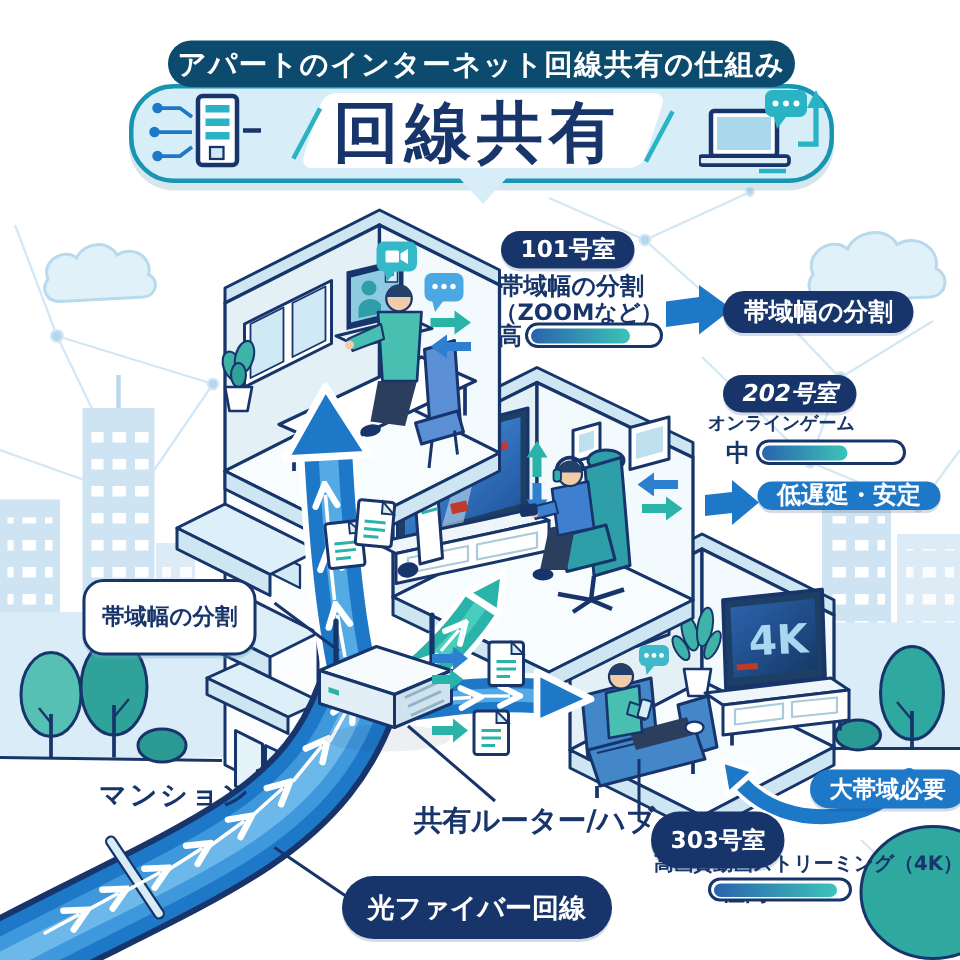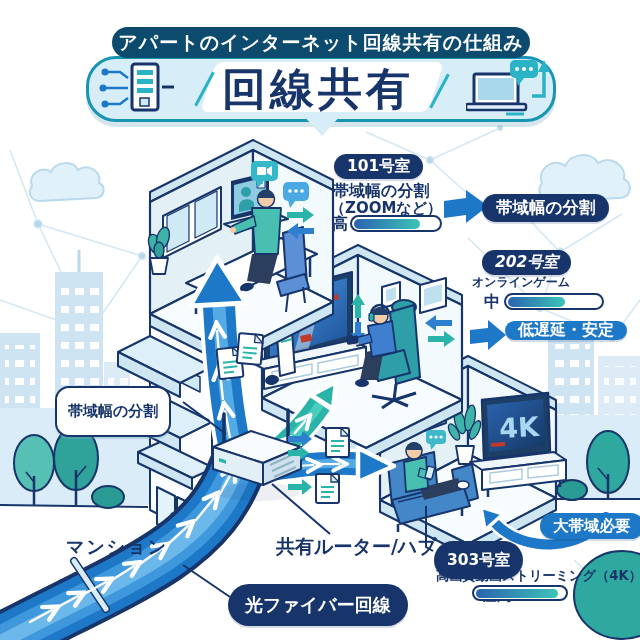--- a/index.html
+++ b/index.html
@@ -516,16 +516,16 @@
 
 <div class="abs pill" style="left:434px;top:541px;height:38px;padding:0 13px;font-size:15.5px;">303号室</div>
 <div class="abs lbl" style="left:436px;top:567px;font-size:13.2px;">高画質動画ストリーミング（4K）</div>
 <div class="abs lbl" style="left:449px;top:585px;font-size:15.5px;margin-left:32px;">極高</div>
 <div class="abs bar" style="left:472px;top:585px;width:96px;height:16px;">
   <div class="fill" style="width: 93%;"></div>
 </div>
 <div class="abs pill blue" style="left:540px;top:513px;height:26px;padding:0 13px;font-size:15.5px;">大帯域必要</div>
 
 <div class="abs callout-box" style="left:55px;top:386px;height:27px;padding:10px 11px;font-size:15px;">帯域幅の分割</div>
-<div class="abs lbl" style="left:66px;top:518px;font-size:18px;letter-spacing:2px;margin-top:17px;">マンション</div>
+<div class="abs lbl" style="left:66px;top:518px;font-size:18px;letter-spacing:2px;">マンション</div>
 <div class="abs lbl" style="left:276px;top:534px;font-size:19px;">共有ルーター/ハブ</div>
 <div class="abs pill" style="left:228px;top:584px;height:42px;padding:0 17px;font-size:18px;">光ファイバー回線</div>
 <div class="abs tv4k" style="left:490px;top:412px;width:58px;font-size:27px;">4K</div>
 
 </body></html>

